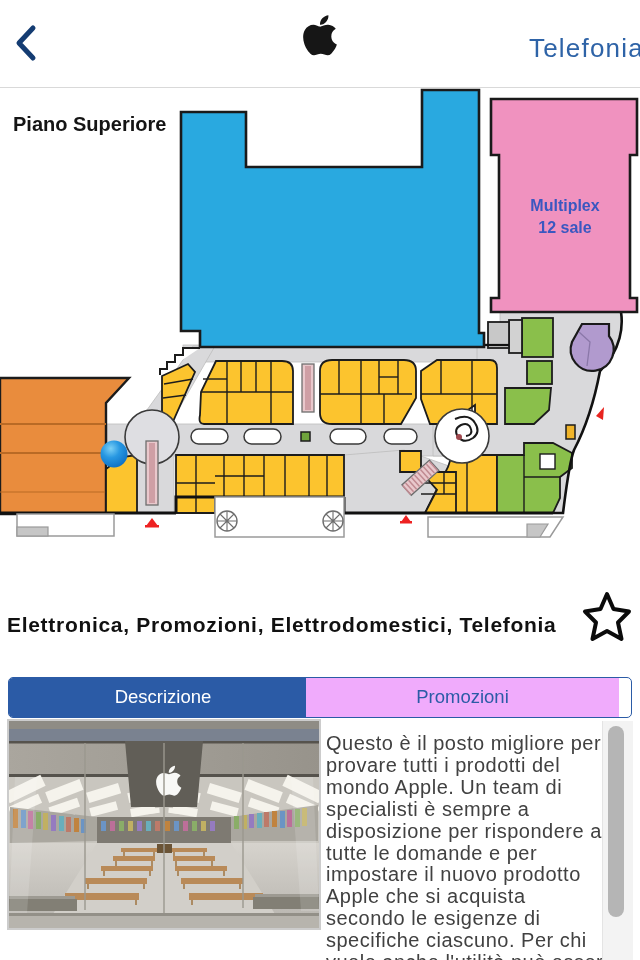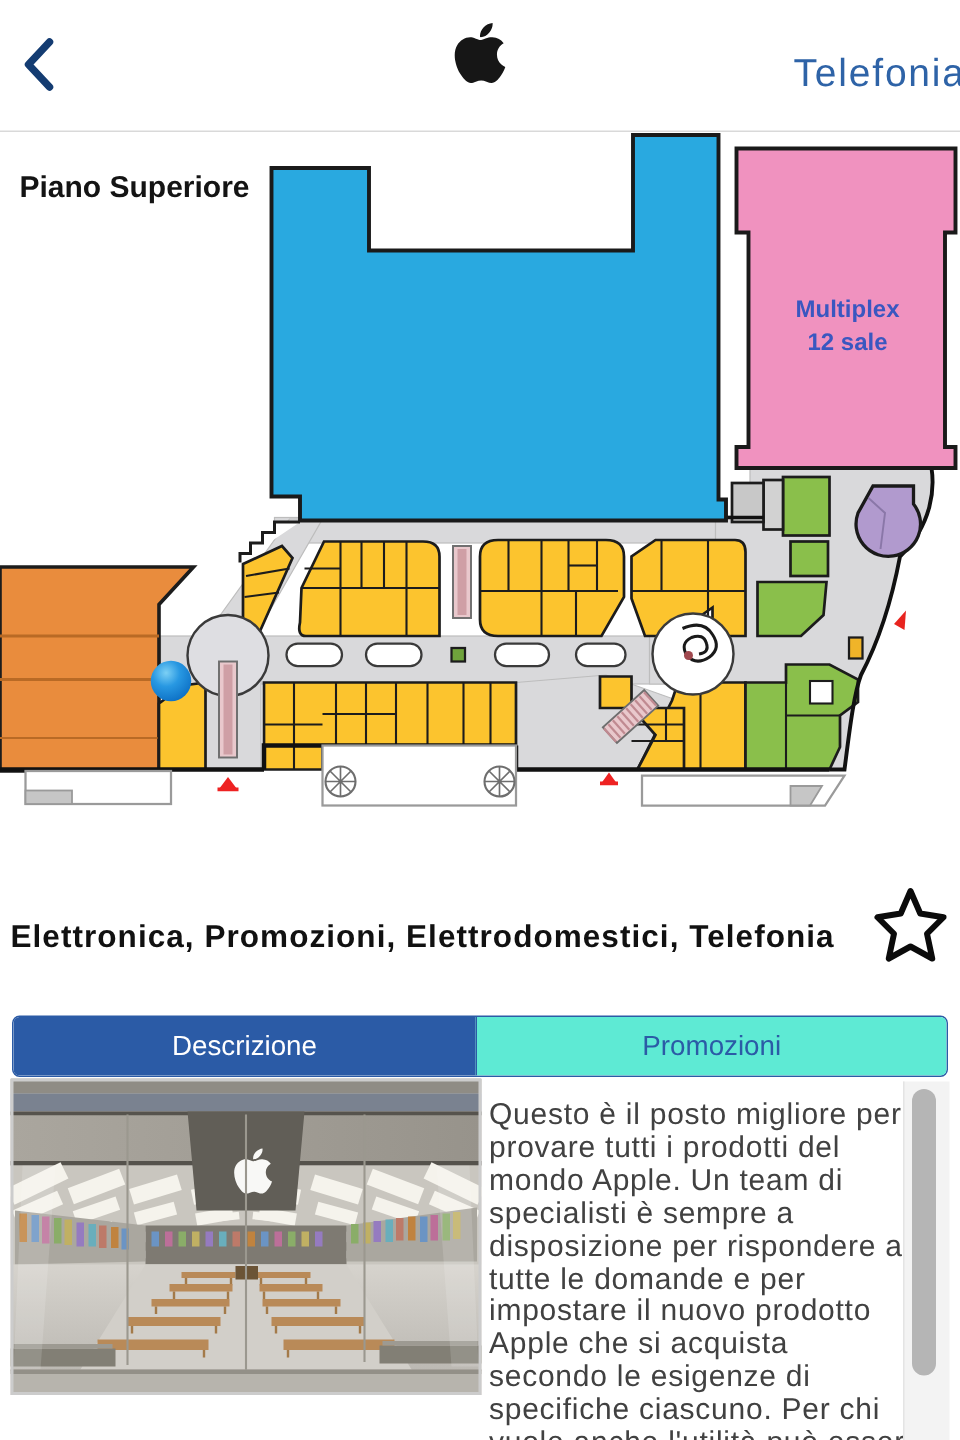--- a/index.html
+++ b/index.html
@@ -200,21 +200,21 @@
 <div class="abs" style="left:7px;top:613px;font-size:21px;font-weight:bold;color:#111;letter-spacing:0.7px;">Elettronica, Promozioni, Elettrodomestici, Telefonia</div>
 
 <svg class="abs" style="left:580px;top:590px;" width="54" height="56" viewBox="0 0 54 56">
   <path d="M27 4 L33.5 19 L49 21.5 L38 32.5 L41.5 49 L27 41 L12.5 49 L16 32.5 L5 21.5 L20.5 19 Z" fill="none" stroke="#0b0b0b" stroke-width="4" stroke-linejoin="round"></path>
 </svg>
 
 <div class="abs" style="left:8px;top:662px;width:622px;height:39px;border:1.5px solid #2b5ba6;border-radius:5px;overflow:hidden;background:#fff;margin-top:15px;">
 
   <div class="abs" style="left:0;top:0;width:308px;height:39px;background:#2b5ba6;color:#fff;font-size:18.5px;line-height:37px;text-align:center;">Descrizione</div>
 
-  <div class="abs" style="left:308px;top:0;width:314px;height:39px;background:#5eead4;color:#2b5ba6;font-size:18.5px;line-height:37px;text-align:center;border-left:1.5px solid #2b5ba6;box-sizing:border-box;">Promozioni</div>
+  <div class="abs" style="left:296px;top:0;width:314px;height:39px;background:#f0abfc;color:#2b5ba6;font-size:18.5px;line-height:37px;text-align:center;border-left:1.5px solid #2b5ba6;box-sizing:border-box;">Promozioni</div>
 </div>
 
 <svg class="abs" style="left:7px;top:719px;" width="314" height="211" viewBox="0 0 314 211">
   <defs>
   <linearGradient id="flr" x1="0" y1="0" x2="0" y2="1">
         <stop offset="0" stop-color="#d6d3cd"></stop>
         <stop offset="1" stop-color="#bcb9b3"></stop>
       </linearGradient>
   <linearGradient id="fas" x1="0" y1="0" x2="1" y2="0">
         <stop offset="0" stop-color="#aaa69e"></stop>

